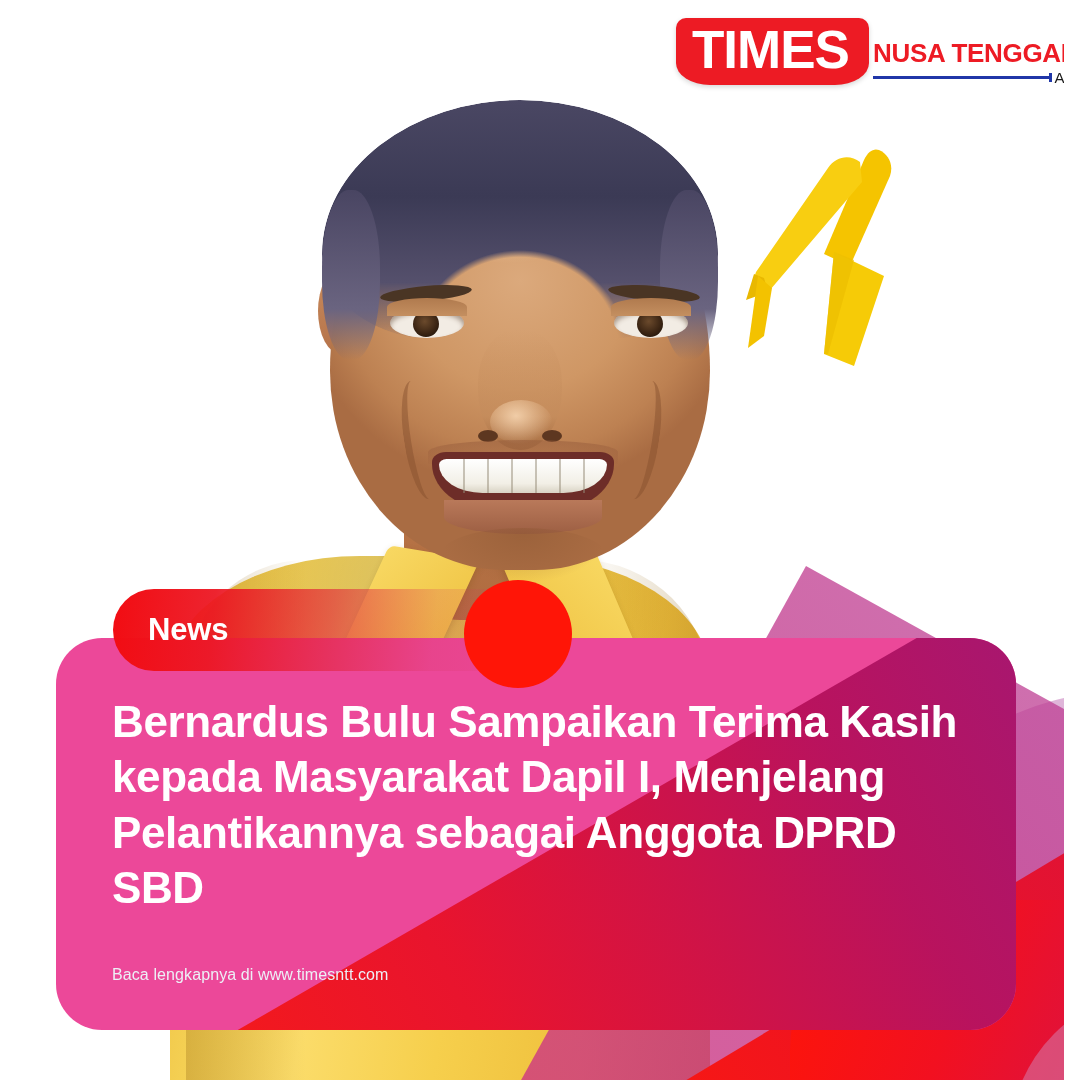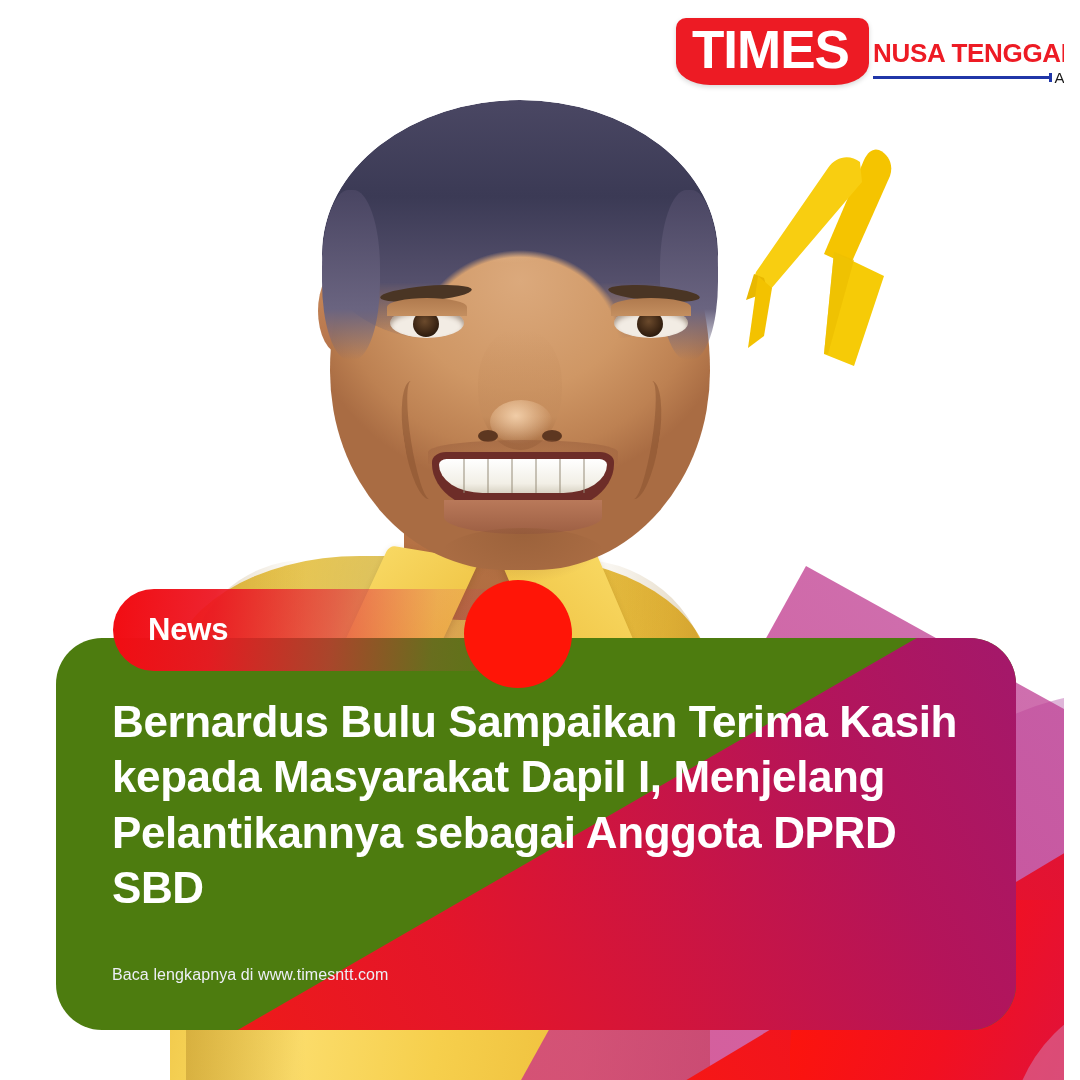--- a/index.html
+++ b/index.html
@@ -382,21 +382,21 @@
     transform-origin: 0 0;
   }
 
   
   .card {
     position: absolute;
     left: 56px;
     top: 638px;
     width: 960px;
     height: 392px;
-    background: #4d7c0f;
+    background: #ec4899;
     border-radius: 46px;
     overflow: hidden;
   }
   .card-diag {
     position: absolute;
     left: -40px;
     top: 520px;
     width: 1400px;
     height: 700px;
     background: linear-gradient(92deg, #FF1D07 0%, #E8122B 34%, #B7115C 64%, #8E1B86 100%);

